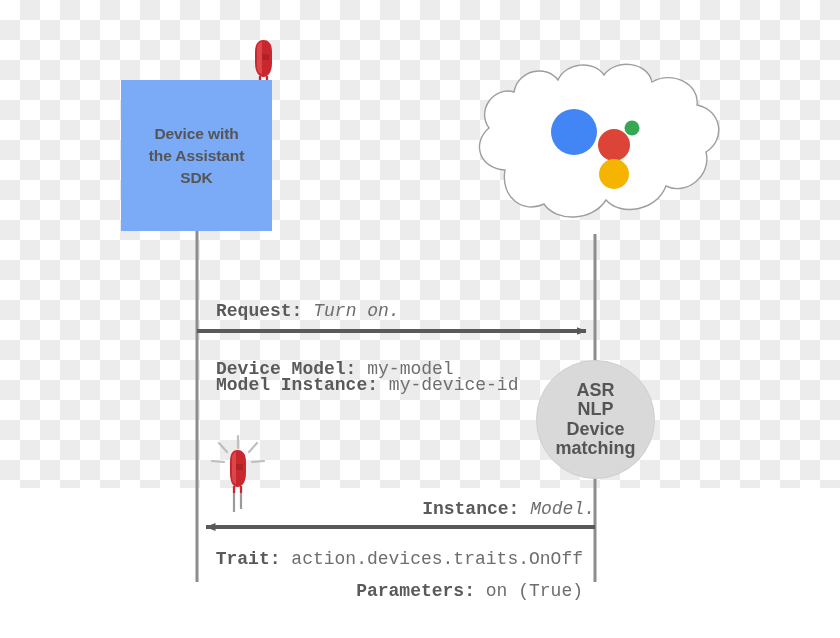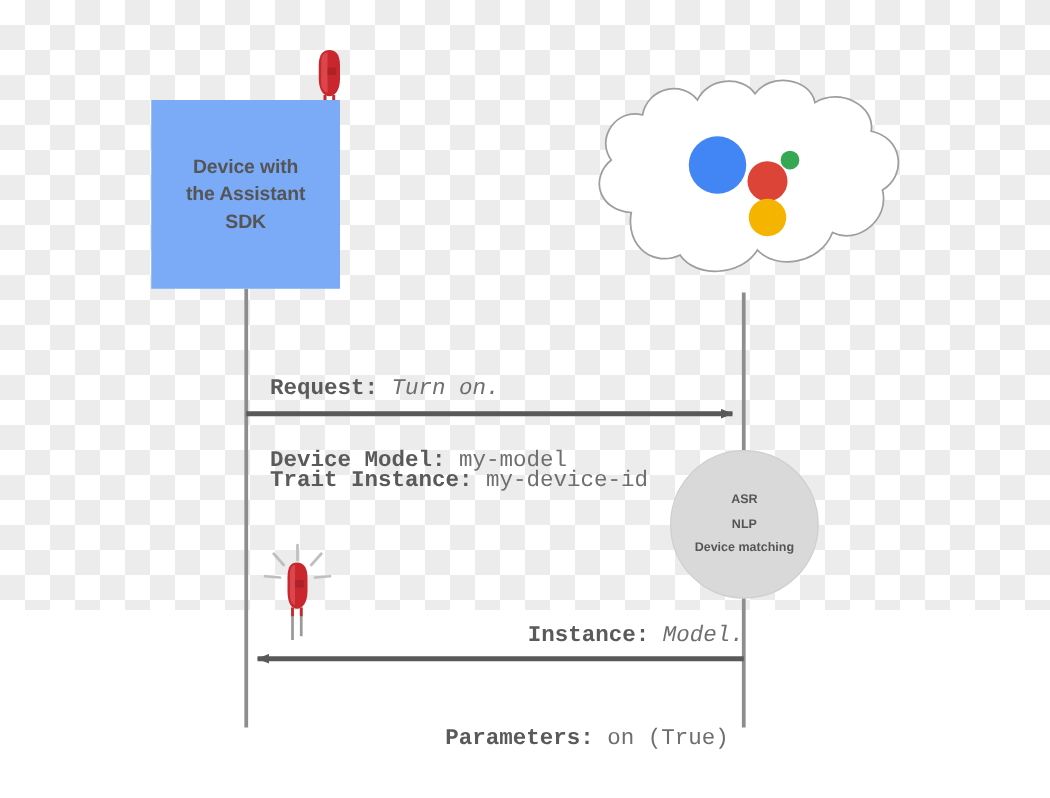--- a/index.html
+++ b/index.html
@@ -64,21 +64,21 @@
     border-radius: 50%;
     background: #D9D9D9;
     border: 1px solid #cfcfcf;
     box-sizing: border-box;
     display: flex;
     align-items: center;
     justify-content: center;
   }
   #asr-circle-label {
     color: #555555;
-    font-size: 10px;
+    font-size: 18px;
     line-height: 19.5px;
     font-weight: bold;
     text-align: center;
     white-space: pre-line;
   }
 
   
   .msg {
     position: absolute;
     font-family: "Liberation Mono", monospace;
@@ -177,19 +177,19 @@
   </div>
 
   <div id="asr-circle">
     <div id="asr-circle-label">ASR
 NLP
 Device matching</div>
   </div>
 
   <div class="msg" id="msg-request"><b>Request:</b> <i>Turn on.</i></div>
 
-  <div class="msg" id="msg-device"><span><b>Device Model:</b> <span>my-model</span></span><br><span><b>Trait Instance:</b> <span>my-device-id</span></span></div>
+  <div class="msg" id="msg-device"><span><b>Device Model:</b> <span>my-model</span></span><br><span><b>Model Instance:</b> <span>my-device-id</span></span></div>
 
   <div class="msg" id="msg-response"><b>Instance:</b> <i>Model.</i></div>
 
-  <div class="msg" id="msg-trait"><br><br><span><b>Parameters:</b> <span>on (True)</span></span></div>
+  <div class="msg" id="msg-trait"><span><b>Trait:</b> <span>action.devices.traits.OnOff</span></span><br><br><span><b>Parameters:</b> <span>on (True)</span></span></div>
 
 </div>
 
 </body></html>

